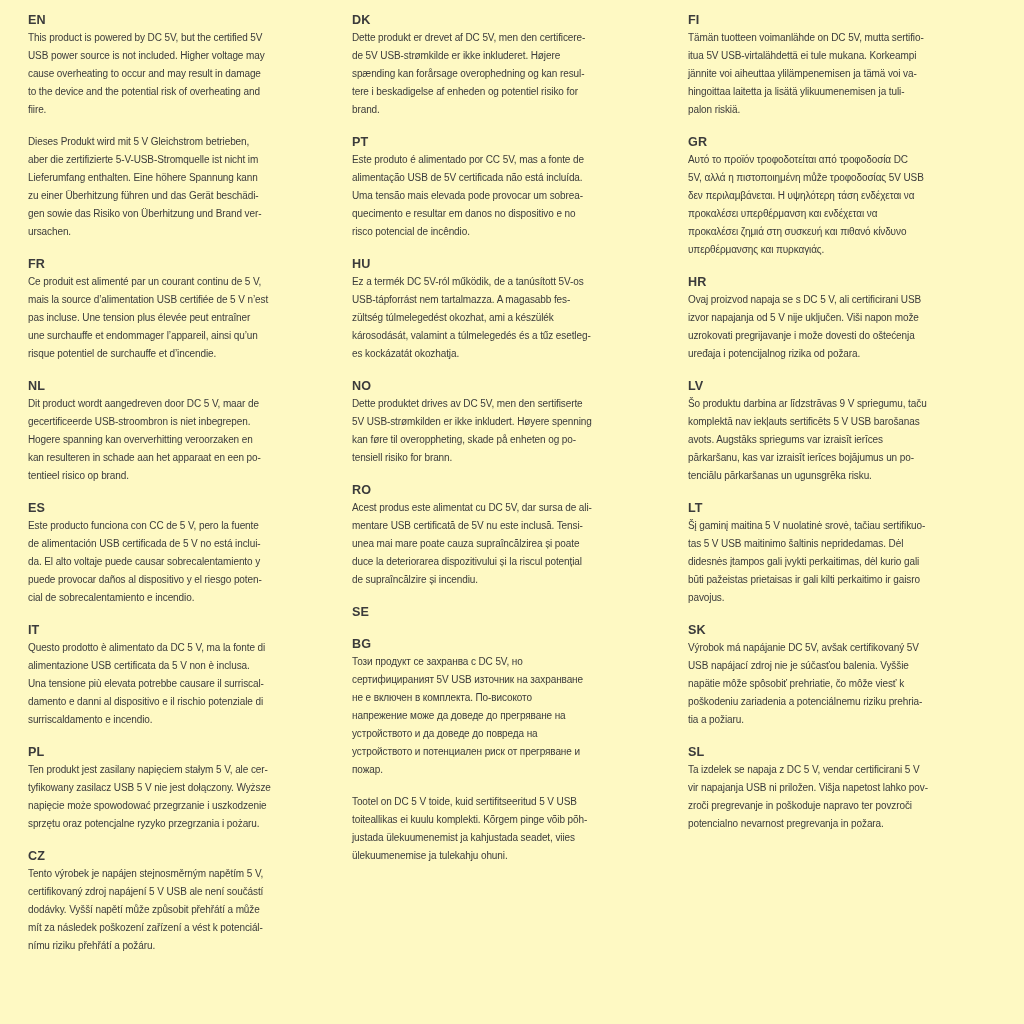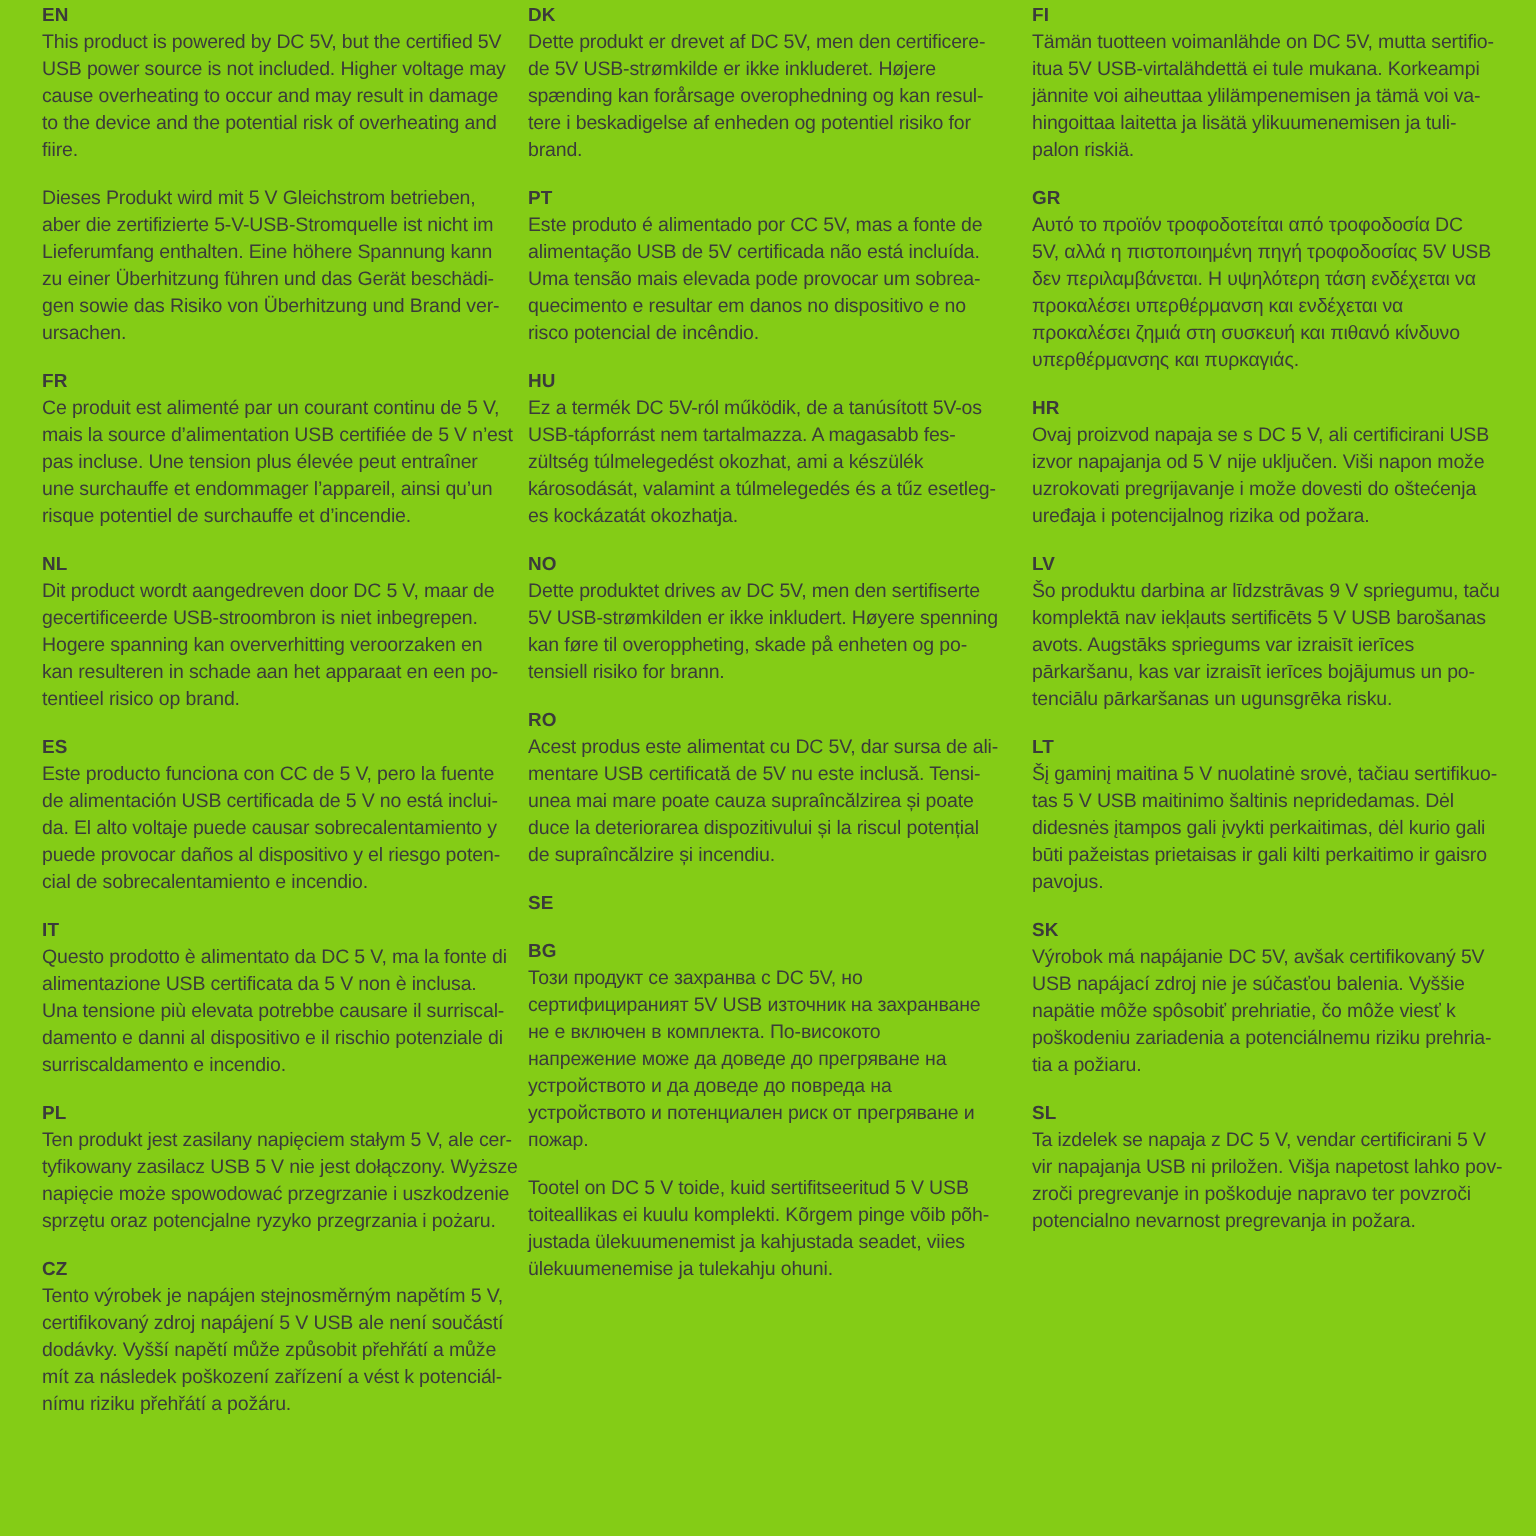--- a/index.html
+++ b/index.html
@@ -3,41 +3,41 @@
 <meta charset="utf-8">
 <style>
   html, body {
     margin: 0;
     padding: 0;
     background: #ffffff;
   }
   .page {
     width: 1024px;
     height: 1024px;
-    background: #84cc16;
+    background: #fef9c3;
     box-sizing: border-box;
-    padding: 1px 0 0 28px;
+    padding: 11px 0 0 28px;
     display: flex;
     overflow: hidden;
     font-family: "Liberation Sans", sans-serif;
     color: #3b3b3b;
   }
   .col { flex: 0 0 auto; }
   .col-1 { width: 324px; }
   .col-2 { width: 336px; }
   .col-3 { width: 330px; }
   .section { margin-bottom: 14px; }
   .lang-code {
     font-size: 12.6px;
     line-height: 18px;
     font-weight: 600;
     letter-spacing: 0.1px;
   }
   .para {
-    font-size: 13px;
+    font-size: 10px;
     line-height: 18px;
     letter-spacing: -0.1px;
     white-space: pre-line;
   }
 </style>
 </head>
 <body>
 
 <div class="page">
 
@@ -173,21 +173,21 @@
       <div class="lang-code">FI</div>
       <div class="para">Tämän tuotteen voimanlähde on DC 5V, mutta sertifio-
 itua 5V USB-virtalähdettä ei tule mukana. Korkeampi
 jännite voi aiheuttaa ylilämpenemisen ja tämä voi va-
 hingoittaa laitetta ja lisätä ylikuumenemisen ja tuli-
 palon riskiä.</div>
     </div>
     <div class="section">
       <div class="lang-code">GR</div>
       <div class="para">Αυτό το προϊόν τροφοδοτείται από τροφοδοσία DC
-5V, αλλά η πιστοποιημένη πηγή τροφοδοσίας 5V USB
+5V, αλλά η πιστοποιημένη může τροφοδοσίας 5V USB
 δεν περιλαμβάνεται. Η υψηλότερη τάση ενδέχεται να
 προκαλέσει υπερθέρμανση και ενδέχεται να
 προκαλέσει ζημιά στη συσκευή και πιθανό κίνδυνο
 υπερθέρμανσης και πυρκαγιάς.</div>
     </div>
     <div class="section">
       <div class="lang-code">HR</div>
       <div class="para">Ovaj proizvod napaja se s DC 5 V, ali certificirani USB
 izvor napajanja od 5 V nije uključen. Viši napon može
 uzrokovati pregrijavanje i može dovesti do oštećenja

